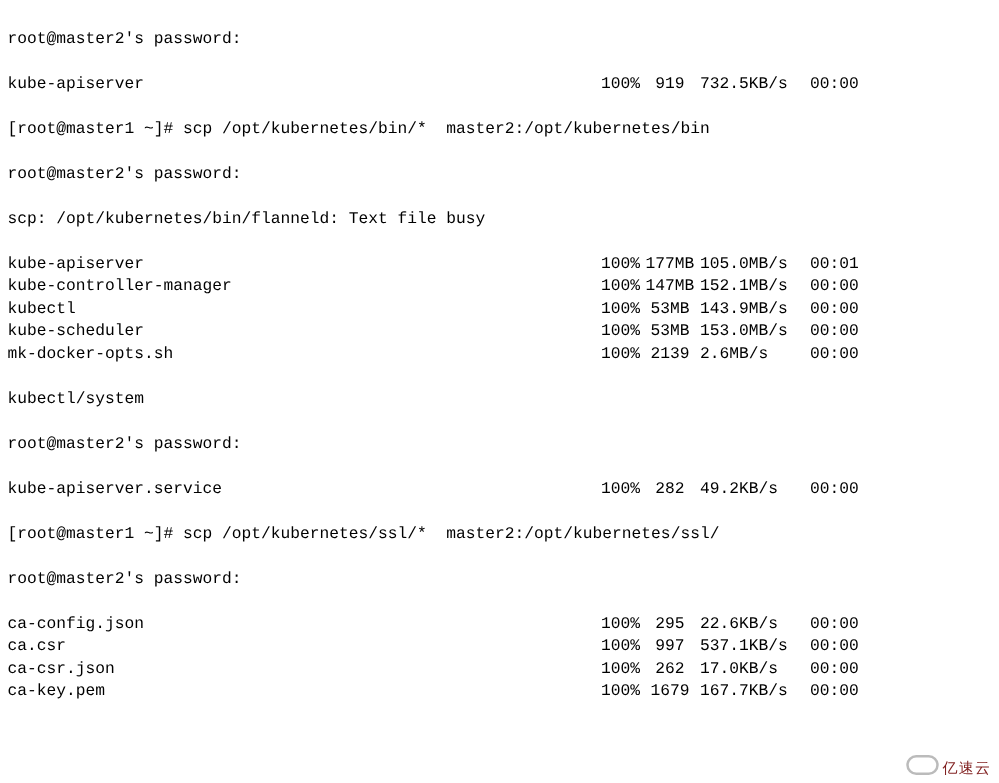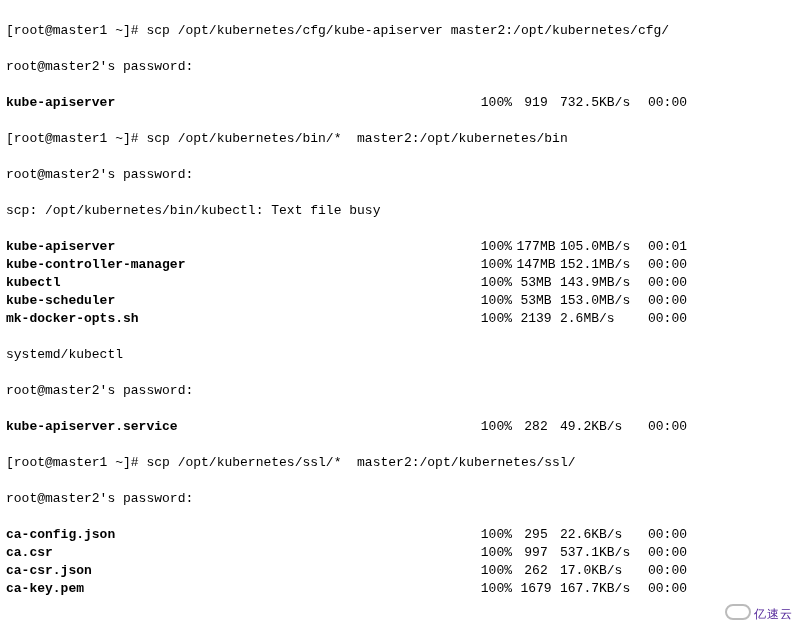--- a/index.html
+++ b/index.html
@@ -1,38 +1,37 @@
 <!DOCTYPE html>
 <html><head>
 <meta charset="utf-8">
 <style>
 html,body{margin:0;padding:0;background:#fff;color:#000;font-family:"Courier New",monospace;font-size:13px;line-height:18px;width:799px;height:626px;overflow:hidden;}
 .terminal{padding:4px 6px;white-space:pre;}
 .prompt{color:#000;}
-.watermark{position:absolute;right:6px;bottom:2px;font-size:12px;color:#4c1d95;letter-spacing:1px;}
+.watermark{position:absolute;right:6px;bottom:2px;font-size:12px;color:#7f1d1d;letter-spacing:1px;}
 .cloud{display:inline-block;width:22px;height:12px;border:2px solid #bbb;border-radius:10px;margin-right:3px;position:relative;top:2px;}
 .row{display:flex;}
-.fname{width:466px;font-weight:bold;}
+.fname{width:466px;}
 .pct{width:40px;text-align:right;}
 .size{width:48px;text-align:center;}
 .rate{width:88px;text-align:left;}
 .time{width:70px;}
 </style>
 </head>
 <body>
 
 <div class="terminal">
-<div><span class="prompt">[root@master1 ~]# </span><span>scp /opt/kubernetes/cfg/kube-apiserver master2:/opt/kubernetes/cfg/</span></div>
 <div>root@master2's password:</div>
 <div id="block1"><div class="row"><span class="fname">kube-apiserver</span><span class="pct">100%</span><span class="size">919</span><span class="rate">732.5KB/s</span><span class="time">00:00</span></div></div>
 <div><span class="prompt">[root@master1 ~]# </span><span>scp /opt/kubernetes/bin/*  master2:/opt/kubernetes/bin</span></div>
 <div>root@master2's password:</div>
-<div>scp: /opt/kubernetes/bin/kubectl: Text file busy</div>
+<div>scp: /opt/kubernetes/bin/flanneld: Text file busy</div>
 <div id="block2"><div class="row"><span class="fname">kube-apiserver</span><span class="pct">100%</span><span class="size">177MB</span><span class="rate">105.0MB/s</span><span class="time">00:01</span></div><div class="row"><span class="fname">kube-controller-manager</span><span class="pct">100%</span><span class="size">147MB</span><span class="rate">152.1MB/s</span><span class="time">00:00</span></div><div class="row"><span class="fname">kubectl</span><span class="pct">100%</span><span class="size">53MB</span><span class="rate">143.9MB/s</span><span class="time">00:00</span></div><div class="row"><span class="fname">kube-scheduler</span><span class="pct">100%</span><span class="size">53MB</span><span class="rate">153.0MB/s</span><span class="time">00:00</span></div><div class="row"><span class="fname">mk-docker-opts.sh</span><span class="pct">100%</span><span class="size">2139</span><span class="rate">2.6MB/s</span><span class="time">00:00</span></div></div>
-<div>systemd/kubectl</div>
+<div>kubectl/system</div>
 <div>root@master2's password:</div>
 <div id="block3"><div class="row"><span class="fname">kube-apiserver.service</span><span class="pct">100%</span><span class="size">282</span><span class="rate">49.2KB/s</span><span class="time">00:00</span></div></div>
 <div><span class="prompt">[root@master1 ~]# </span><span>scp /opt/kubernetes/ssl/*  master2:/opt/kubernetes/ssl/</span></div>
 <div>root@master2's password:</div>
 <div id="block4"><div class="row"><span class="fname">ca-config.json</span><span class="pct">100%</span><span class="size">295</span><span class="rate">22.6KB/s</span><span class="time">00:00</span></div><div class="row"><span class="fname">ca.csr</span><span class="pct">100%</span><span class="size">997</span><span class="rate">537.1KB/s</span><span class="time">00:00</span></div><div class="row"><span class="fname">ca-csr.json</span><span class="pct">100%</span><span class="size">262</span><span class="rate">17.0KB/s</span><span class="time">00:00</span></div><div class="row"><span class="fname">ca-key.pem</span><span class="pct">100%</span><span class="size">1679</span><span class="rate">167.7KB/s</span><span class="time">00:00</span></div></div>
 
 </div>
 
 <div class="watermark"><span class="cloud"></span><span>亿速云</span></div>
 

